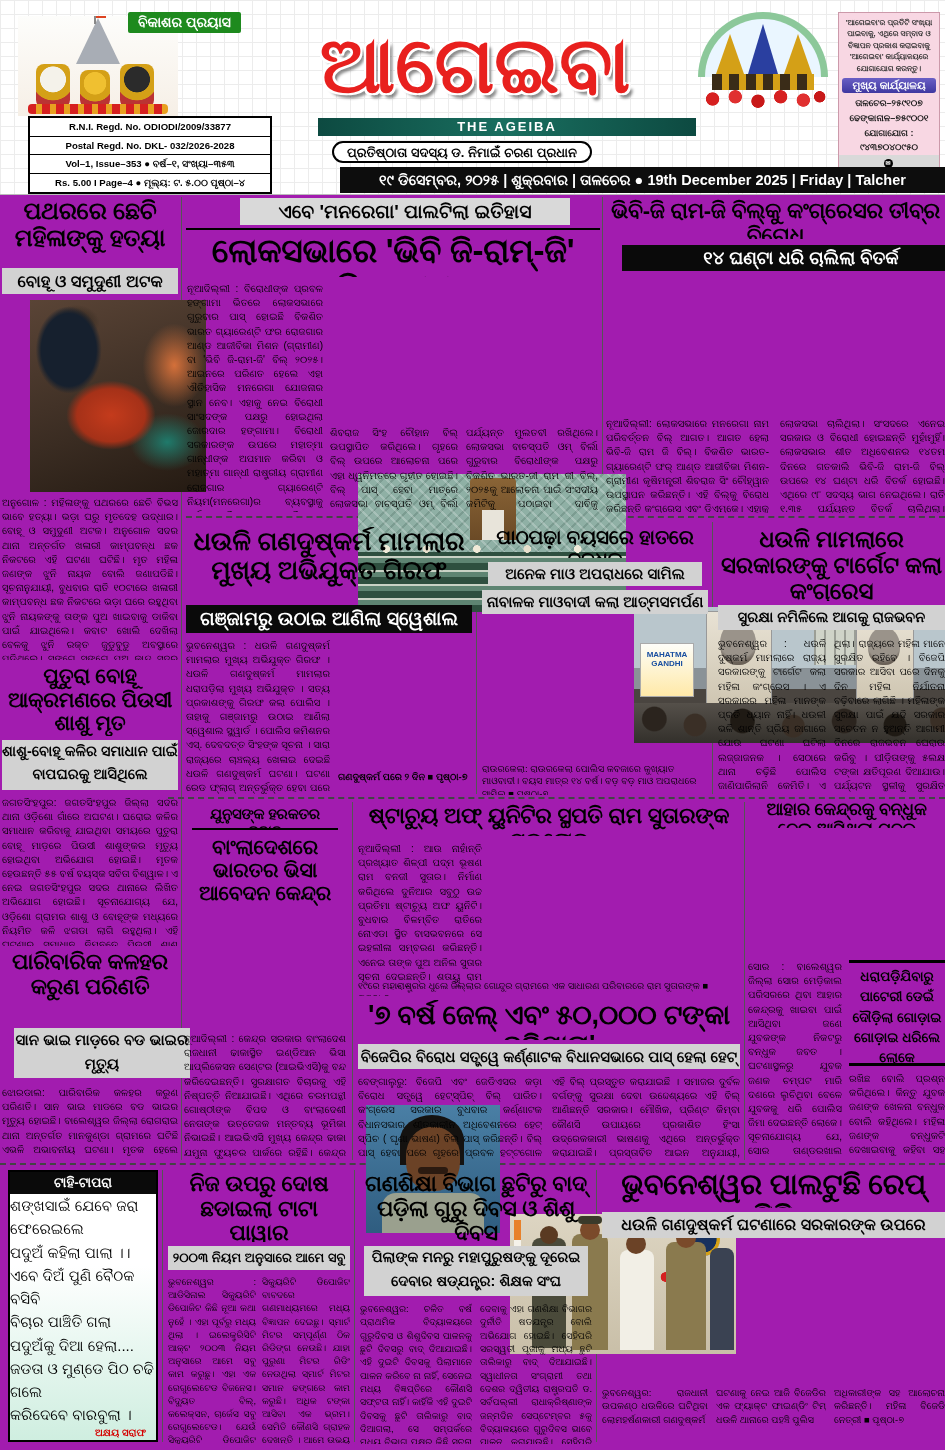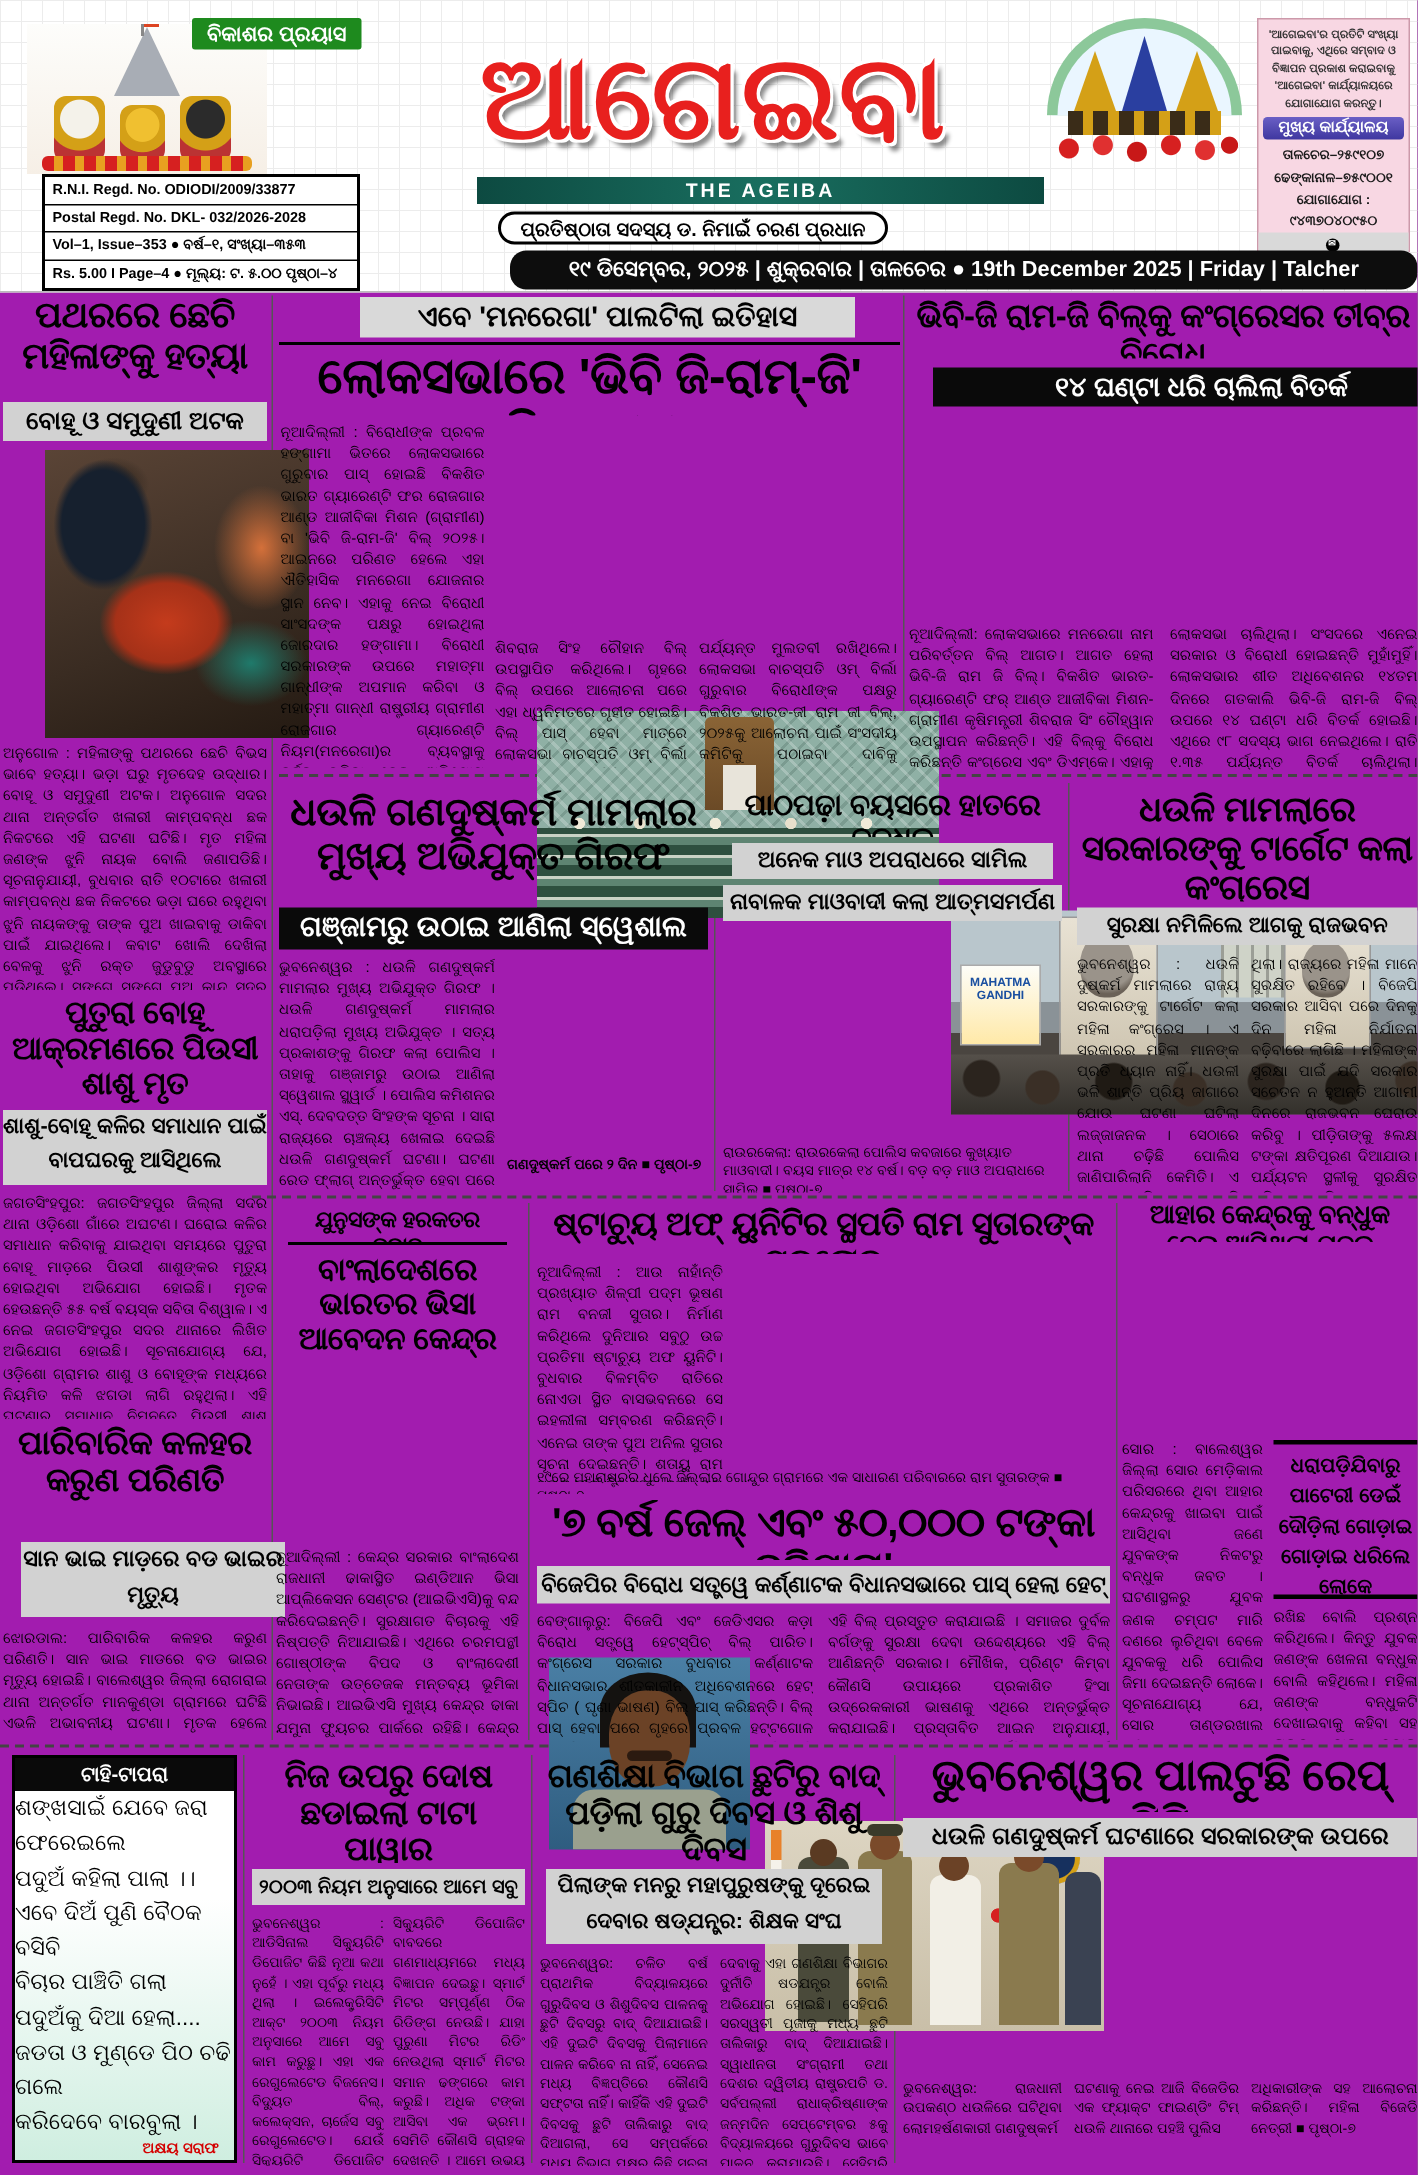--- a/index.html
+++ b/index.html
@@ -13,21 +13,21 @@
   .tagline{background:#1e8a1e;color:#fff;font-weight:700;font-size:14px;padding:2px 10px;border-radius:2px;}
   .logo{color:#e8201e;font-weight:800;font-size:78px;line-height:1;text-align:center;
         text-shadow:-2px -2px 0 #fff,2px -2px 0 #fff,-2px 2px 0 #fff,2px 2px 0 #fff,4px 5px 3px rgba(0,0,0,.45);}
   .tealbar{background:linear-gradient(90deg,#0d4a41,#196e5f 50%,#0d4a41);color:#fff;font-weight:700;
            font-size:13px;letter-spacing:2px;text-align:center;line-height:18px;}
   .founder{border:2px solid #000;border-radius:18px;background:#fff;font-weight:700;font-size:13px;
            text-align:center;line-height:20px;}
   .rni{border:2px solid #000;background:#fff;font-weight:700;font-size:9.6px;}
   .rni div{border-bottom:1.5px solid #000;padding:2px 5px;line-height:13.5px;white-space:nowrap;overflow:hidden;}
   .rni div:last-child{border-bottom:none;}
-  .datestrip{background:#0d0d0d;color:#fff;font-weight:700;font-size:14.5px;text-align:center;line-height:26px;border-radius:11px;}
+  .datestrip{background:#0d0d0d;color:#fff;font-weight:700;font-size:14.5px;text-align:center;line-height:26px;}
   .contact{background:#f8d7e3;border:1px solid #c9a;text-align:center;}
   .contact .note{font-size:7.6px;font-weight:700;color:#333;padding:4px 3px;line-height:1.5;}
   .office{background:linear-gradient(#6a5fc5,#3f37a0);color:#fff;font-weight:700;font-size:10.5px;
           border-radius:3px;margin:0 3px;line-height:15px;}
   .phones{font-size:9px;font-weight:800;color:#1a1a1a;line-height:1.65;padding-top:3px;}
   .emailbar{background:#d9d9d9;font-size:8.8px;font-weight:700;line-height:15px;color:#111;}
   .dot{display:inline-block;width:9px;height:9px;border-radius:50%;background:#000;color:#fff;
        font-size:6px;line-height:9px;text-align:center;vertical-align:middle;margin-right:2px;}
   
   .hl{font-weight:800;text-align:center;line-height:1.12;letter-spacing:-.3px;overflow:hidden;}
@@ -63,21 +63,21 @@
       <div style="left:18px;top:48px;width:34px;height:44px;background:radial-gradient(circle at 50% 35%,#f4f2ea 38%,#d4a017 40% 62%,#b33 64%);border-radius:8px;"></div>
       <div style="left:62px;top:54px;width:30px;height:38px;background:radial-gradient(circle at 50% 35%,#f0c030 38%,#d4a017 40% 62%,#b33 64%);border-radius:8px;"></div>
       <div style="left:102px;top:48px;width:34px;height:44px;background:radial-gradient(circle at 50% 35%,#2b2b2b 38%,#d4a017 40% 62%,#b33 64%);border-radius:8px;"></div>
       <div style="left:10px;top:88px;width:140px;height:10px;background:repeating-linear-gradient(90deg,#d62020 0 8px,#e8a020 8px 14px);border-radius:4px;"></div>
     </div>
     <div class="abs tagline" style="left:128px;top:12px;">ବିକାଶର ପ୍ରୟାସ</div>
     <div class="abs logo" style="left:240px;top:26px;width:470px;height:96px;">ଆଗେଇବା</div>
     <div class="abs tealbar" style="left:318px;top:118px;width:378px;height:18px;">THE AGEIBA</div>
     <div class="abs founder" style="left:332px;top:141px;width:260px;height:22px;">ପ୍ରତିଷ୍ଠାତା ସଦସ୍ୟ ଡ. ନିମାଇଁ ଚରଣ ପ୍ରଧାନ</div>
 
-    <div class="abs rni" style="left:28px;top:116px;width:212px;height:78px;">
+    <div class="abs rni" style="left:28px;top:116px;width:244px;height:78px;text-align:center;">
       <div>R.N.I. Regd. No. ODIODI/2009/33877</div>
       <div>Postal Regd. No. DKL- 032/2026-2028</div>
       <div>Vol–1, Issue–353 ● ବର୍ଷ–୧, ସଂଖ୍ୟା–୩୫୩</div>
       <div>Rs. 5.00 I Page–4 ● ମୂଲ୍ୟ: ଟ. ୫.୦୦ ପୃଷ୍ଠା–୪</div>
     </div>
 
     <div class="abs" style="left:692px;top:12px;width:142px;height:108px;">
       <div class="abs" style="left:6px;top:0;width:130px;height:65px;border-radius:65px 65px 0 0;background:#eaf6ff;border:7px solid #8cc89a;border-bottom:none;"></div>
       <div class="abs" style="left:24px;top:22px;width:0;height:0;border-left:14px solid transparent;border-right:14px solid transparent;border-bottom:40px solid #d4a017;"></div>
       <div class="abs" style="left:56px;top:12px;width:0;height:0;border-left:15px solid transparent;border-right:15px solid transparent;border-bottom:50px solid #2a3fa0;"></div>

